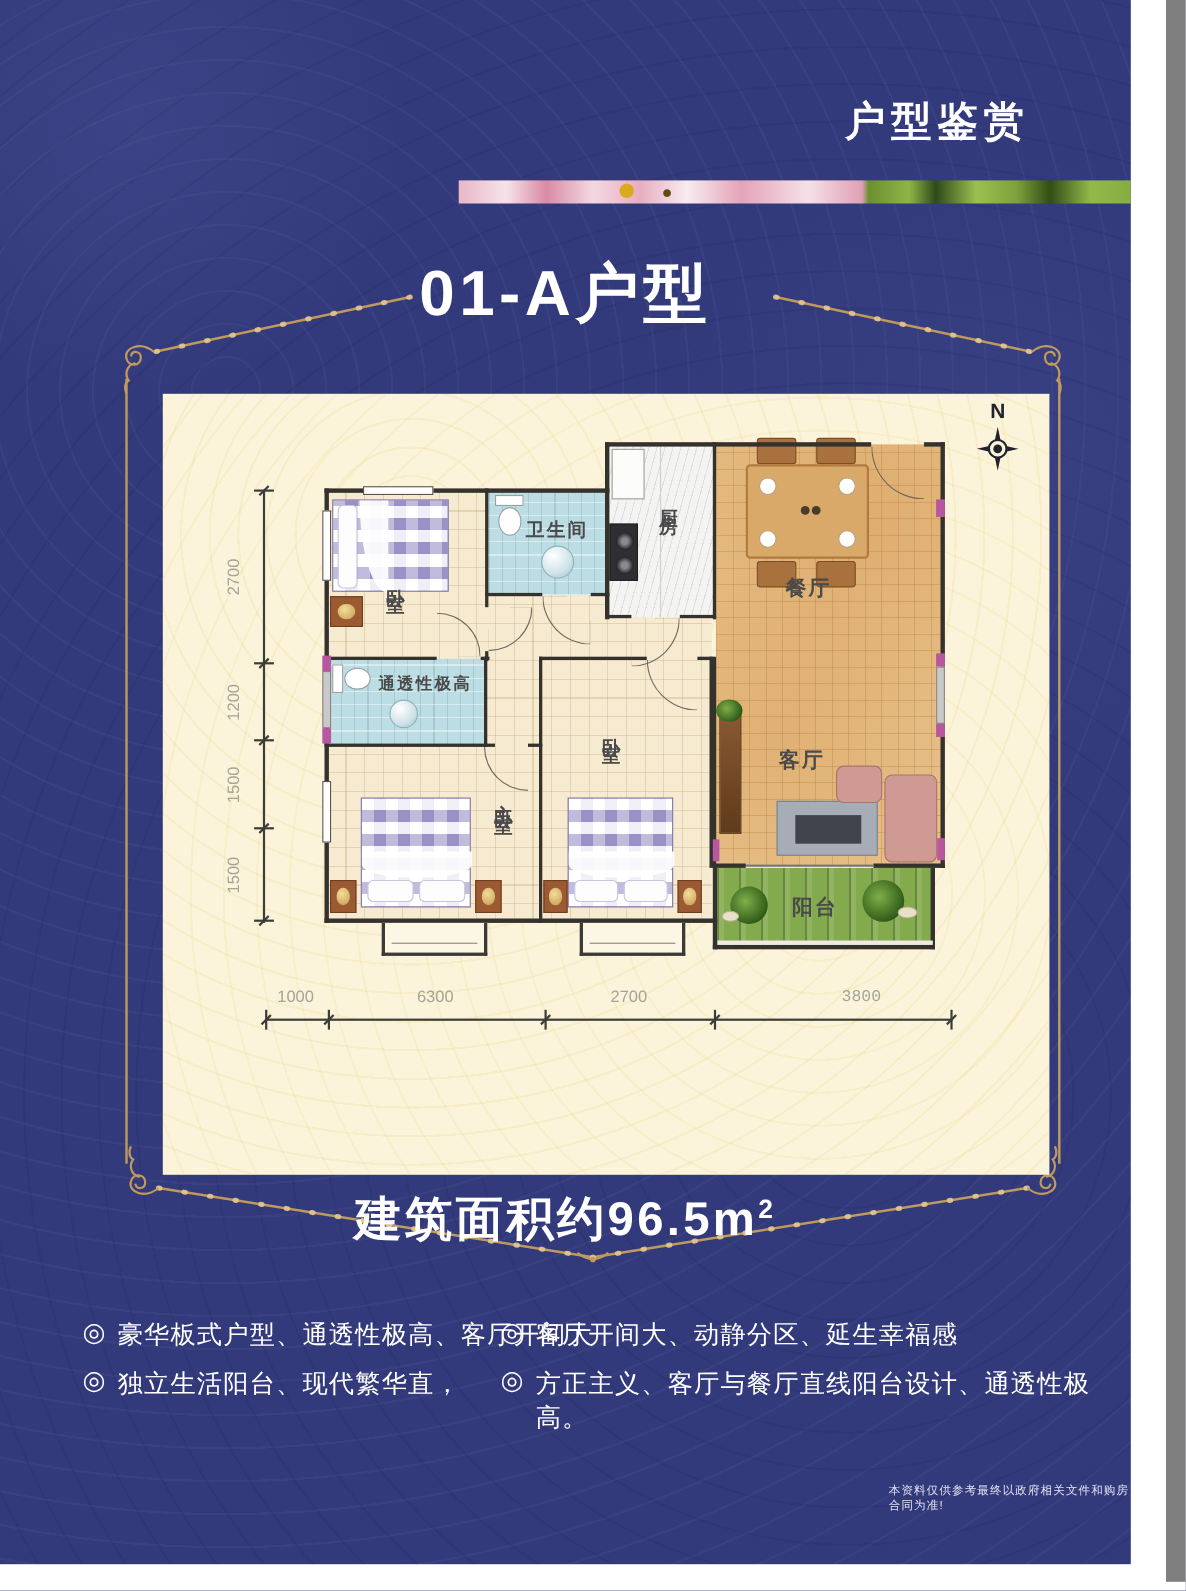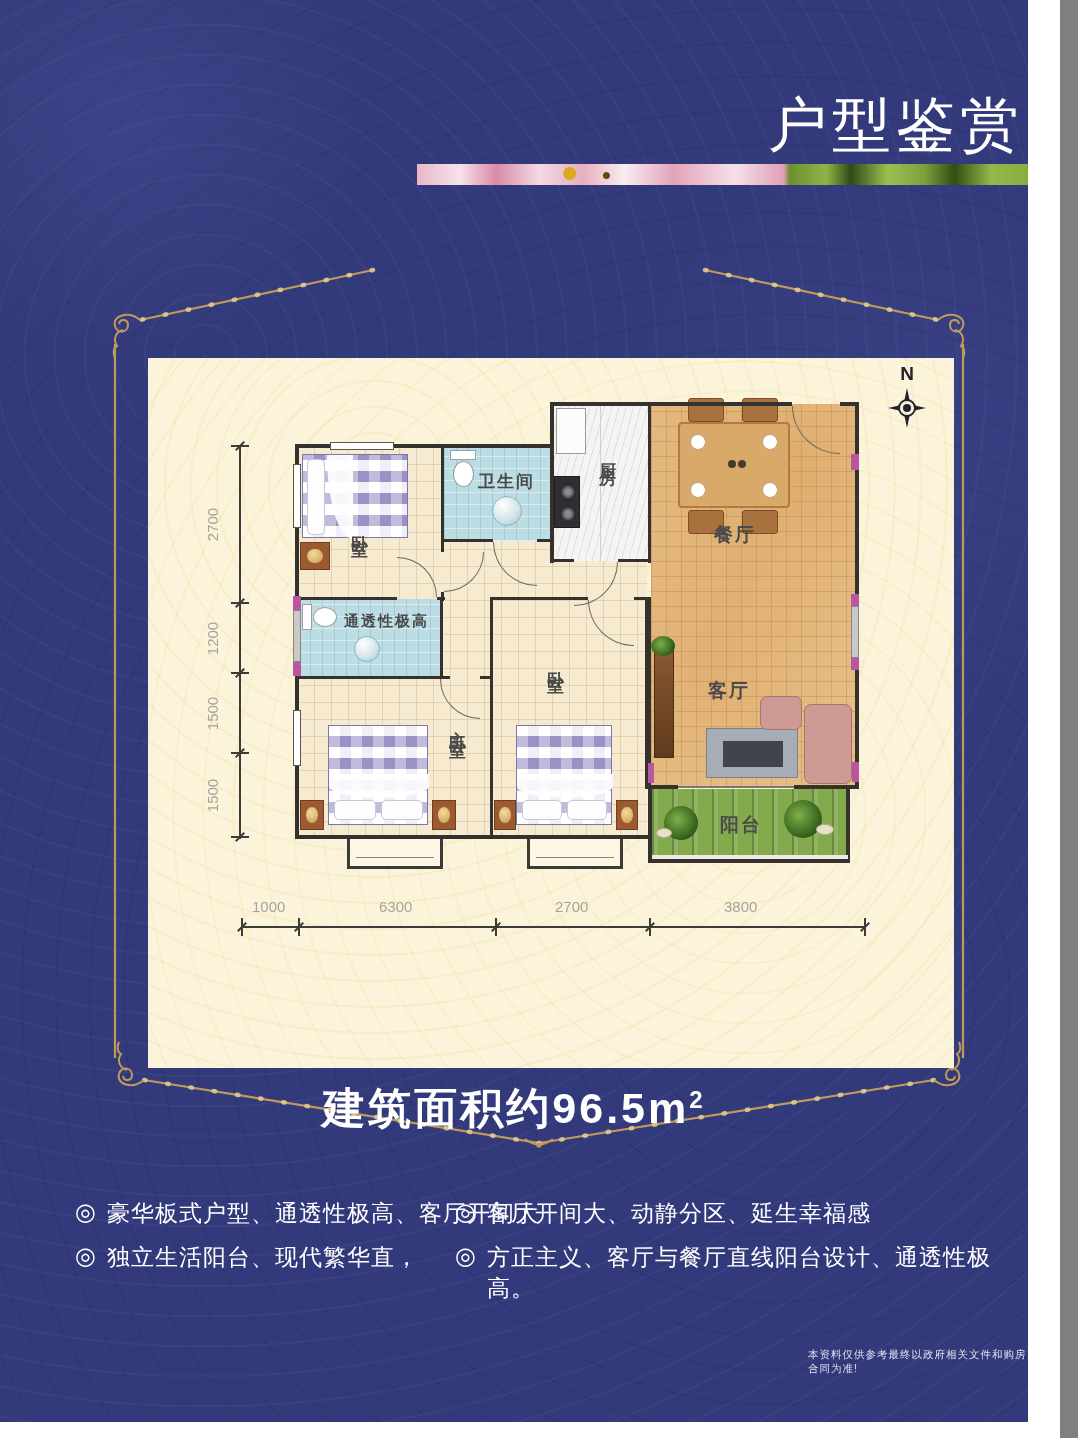--- a/index.html
+++ b/index.html
@@ -7,21 +7,21 @@
        font-family:"Liberation Sans","DejaVu Sans",sans-serif;overflow:hidden;}
   .poster{position:absolute;left:0;top:0;width:1028px;height:1422px;
     background:
       radial-gradient(420px 420px at 12% 8%, rgba(95,105,175,.20), transparent 60%),
       radial-gradient(520px 520px at 88% 30%, rgba(85,95,165,.16), transparent 60%),
       repeating-radial-gradient(circle at 20% 25%, rgba(255,255,255,.030) 0 2px, transparent 2px 30px),
       repeating-radial-gradient(circle at 75% 70%, rgba(0,0,30,.07) 0 2px, transparent 2px 34px),
       #333a7c;}
   .gray-bar{position:absolute;left:1060px;top:0;width:18px;height:1438px;background:#7f7f7f;}
   .logo{position:absolute;left:118px;top:76px;color:#ffffff;font-size:60px;font-weight:700;letter-spacing:10px;}
-  .hdr-right{position:absolute;left:768px;top:86px;color:#ffffff;font-size:59px;font-weight:400;letter-spacing:5px;text-align:center;}
+  .hdr-right{position:absolute;left:768px;top:86px;color:#ffffff;font-size:37px;font-weight:700;letter-spacing:5px;text-align:center;}
   .strip{position:absolute;left:417px;top:164px;width:611px;height:21px;
     background:
       radial-gradient(circle at 25% 45%, #d9a91f 0 6px, rgba(0,0,0,0) 7px),
       radial-gradient(circle at 31% 55%, #5d4a10 0 3px, rgba(0,0,0,0) 4px),
       linear-gradient(90deg,#e9b7c6 0%,#f6e3ea 7%,#d98aa4 13%,#f3d9e2 20%,#e8aebf 27%,#f8ecf1 34%,#e3a4b8 42%,#f5e0e8 52%,#e0a0b5 60%,#6b8f2f 61%,#8fb548 67%,#2f4a18 71%,#9cc050 77%,#7ea13c 83%,#334d15 88%,#92b94a 94%,#86ad3f 100%);}
   .unit-title{position:absolute;left:0;top:228px;width:1028px;text-align:center;color:#ffffff;
     font-size:58px;font-weight:700;letter-spacing:4px;}
   .unit-sub{position:absolute;left:0;top:302px;width:1028px;text-align:center;color:#ffffff;
     font-size:37px;font-weight:600;letter-spacing:8px;}
   .frame{position:absolute;left:0;top:0;pointer-events:none;}
@@ -130,20 +130,21 @@
         <path d="M4 -2 c-12 -10 -28 -4 -25 6 c2 8 13 7 13 -1 c0 -6 -8 -7 -9 -1 M-13 8 c-8 2 -10 10 -6 16 c-4 2 -4 8 -2 12"></path>
       </g>
       <g transform="translate(938,1078) scale(-1,-1)">
         <path d="M4 -2 c-12 -10 -28 -4 -25 6 c2 8 13 7 13 -1 c0 -6 -8 -7 -9 -1 M-13 8 c-8 2 -10 10 -6 16 c-4 2 -4 8 -2 12"></path>
       </g>
     </g>
   </svg>
 
   <div class="hdr-right">户型鉴赏</div>
   <div class="strip"></div>
+  <div class="unit-title">01-A户型</div>
 
   <div class="panel">
 
     <div class="tile-cream" style="left:149px;top:88px;width:350px;height:393px;"></div>
     <div class="tile-bath" style="left:296px;top:88px;width:108px;height:95px;"></div>
     <div class="tile-marble" style="left:406px;top:46px;width:96px;height:157px;"></div>
     <div style="left:452px;top:46px;width:1px;height:157px;background:#cfcfcc;"></div>
     <div class="tile-tan" style="left:503px;top:46px;width:206px;height:383px;"></div>
     <div class="tile-bath" style="left:150px;top:241px;width:142px;height:78px;"></div>
     <div class="tile-green" style="left:504px;top:431px;width:196px;height:72px;"></div>
@@ -305,21 +306,21 @@
     <div class="tks" style="left:145px;top:568px;"></div>
     <div class="tkv" style="left:347px;top:560px;"></div>
     <div class="tks" style="left:342px;top:568px;"></div>
     <div class="tkv" style="left:501px;top:560px;"></div>
     <div class="tks" style="left:496px;top:568px;"></div>
     <div class="tkv" style="left:716px;top:560px;"></div>
     <div class="tks" style="left:711px;top:568px;"></div>
     <div class="dim" style="left:104px;top:540px;">1000</div>
     <div class="dim" style="left:231px;top:540px;">6300</div>
     <div class="dim" style="left:407px;top:540px;">2700</div>
-    <div class="dim" style="left:576px;top:540px;">3800</div>
+    <div class="dim" style="left:617px;top:540px;font-family:Liberation Mono, monospace;">3800</div>
   </div>
 
   <div class="area-line">
     <span>建筑面积约96.5m</span><sup>2</sup>
   </div>
 
   <div class="features">
     <div class="feat" style="left:75px;top:0;">
       <span class="bullet">◎</span>
       <span>豪华板式户型、通透性极高、客厅开间大</span>

